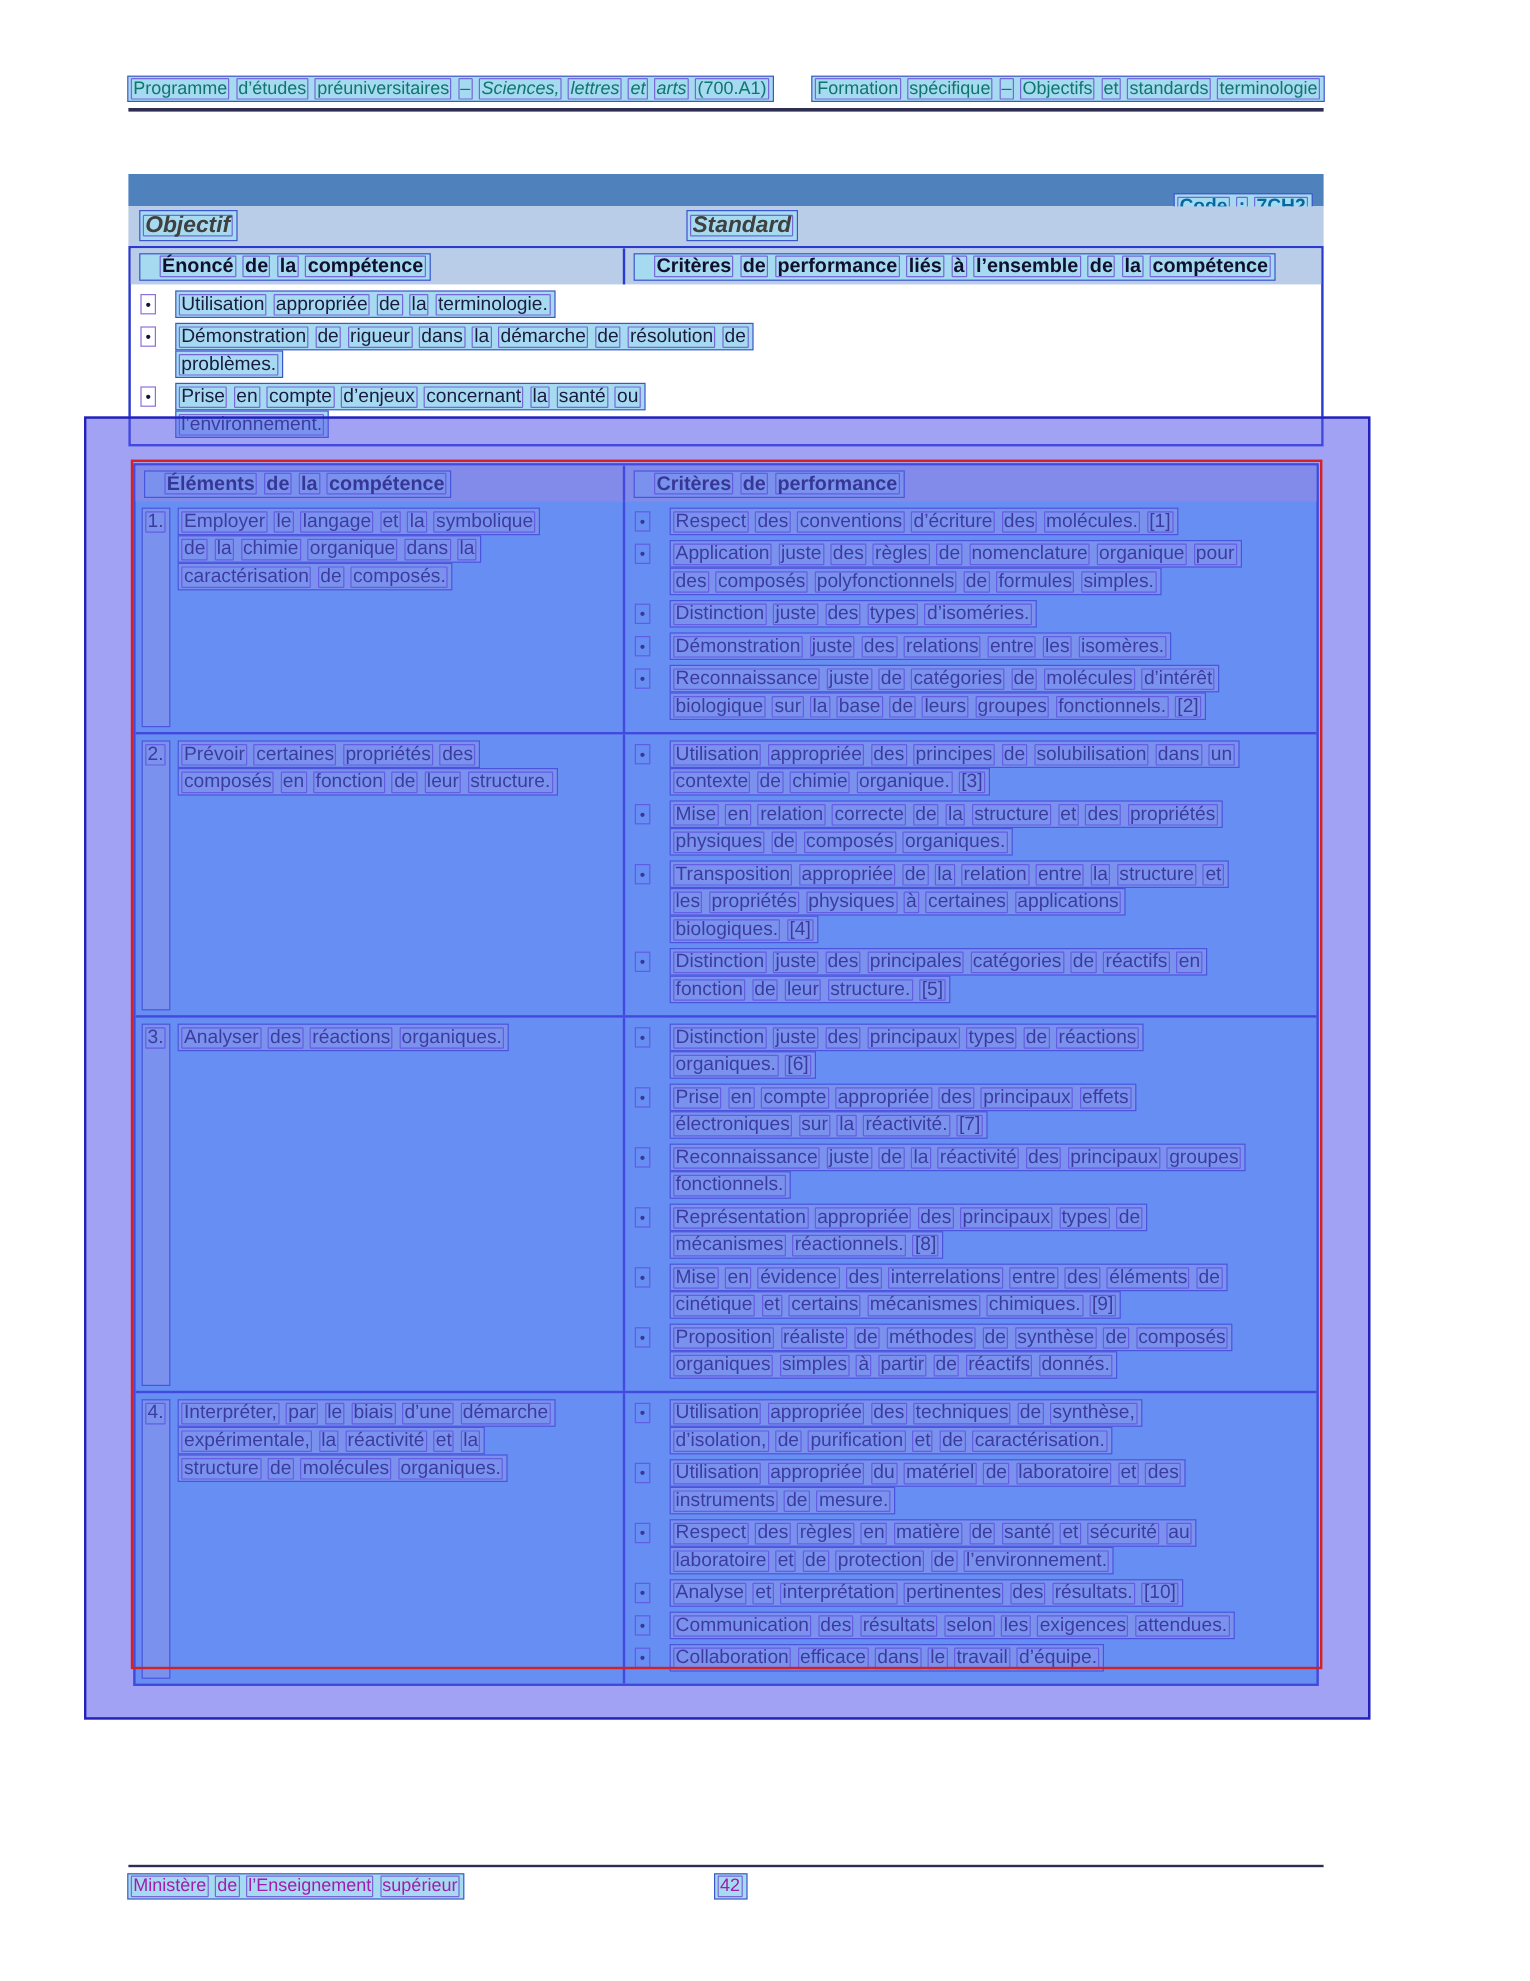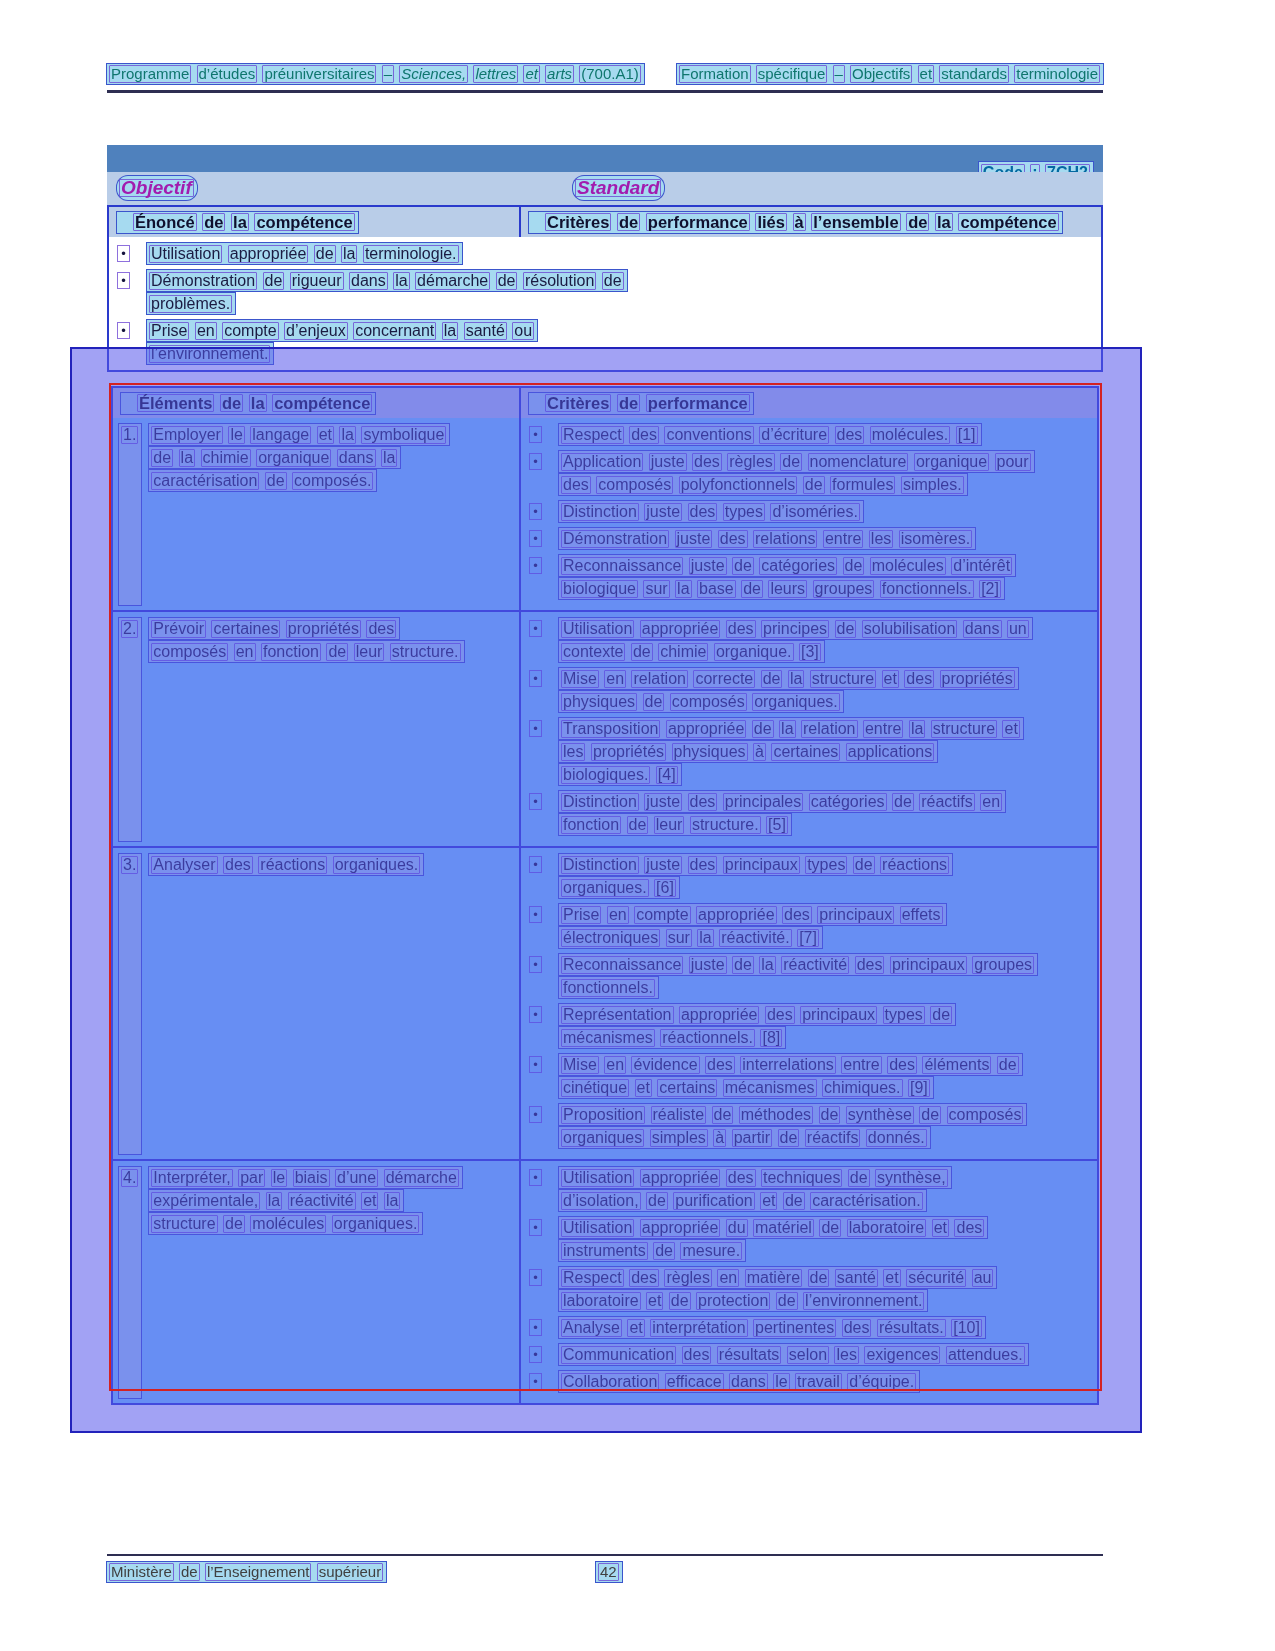--- a/index.html
+++ b/index.html
@@ -53,40 +53,40 @@
   .pgh {
     position: absolute; left: 107px; top: 64px; width: 996px;
     display: flex; justify-content: space-between;
     font-size: 15px; color: #45455f;
   }
   .pgh .hl { font-size: 15px; line-height: 18px; color: #0f766e; }
   .rule { position: absolute; left: 107px; width: 996px; background: #2e2e52; }
   .top-rule { top: 90px; height: 3px; }
   .foot-rule { top: 1554px; height: 2px; }
   .pgf { position: absolute; left: 107px; top: 1562px; width: 996px; }
-  .pgf .hl { font-size: 15px; line-height: 18px; color: #404040; }
+  .pgf .hl { font-size: 15px; line-height: 18px; color: #a21caf; }
   .pgf .f-left { position: absolute; left: 0; top: 0; }
   .pgf .f-page { position: absolute; left: 489px; top: 0; }
 
   
   .code-bar {
     position: absolute; left: 107px; top: 145px; width: 996px; height: 27px;
     background: var(--code-bar-fill, #4f81bd);
     display: flex; justify-content: flex-end; align-items: center;
     padding-right: 10px;
   }
   .code-bar .hl { color: #0369a1; font-weight: bold; font-size: 16px; margin-top: 27px; }
   .os-band {
     position: absolute; left: 107px; top: 172px; width: 996px; height: 33px;
     background: var(--table-header-fill, #b9cde8);
   }
   .os { position: absolute; top: 4px; }
   .os .hl {
     font-size: 19px; line-height: 22px;
-    font-weight: bold; font-style: italic; color: #a21caf; border-radius: 11px;
+    font-weight: bold; font-style: italic; color: #404040;
   }
   .os-objectif { left: 10px; }
   .os-standard { left: 418px; margin-left: 48px; }
 
   
   .table1 {
     position: absolute; left: 107px; top: 205px; width: 996px; height: 167px;
     border: 2px solid var(--table-border, #2a3acc); background: #fff;
   }
   .table2 {

